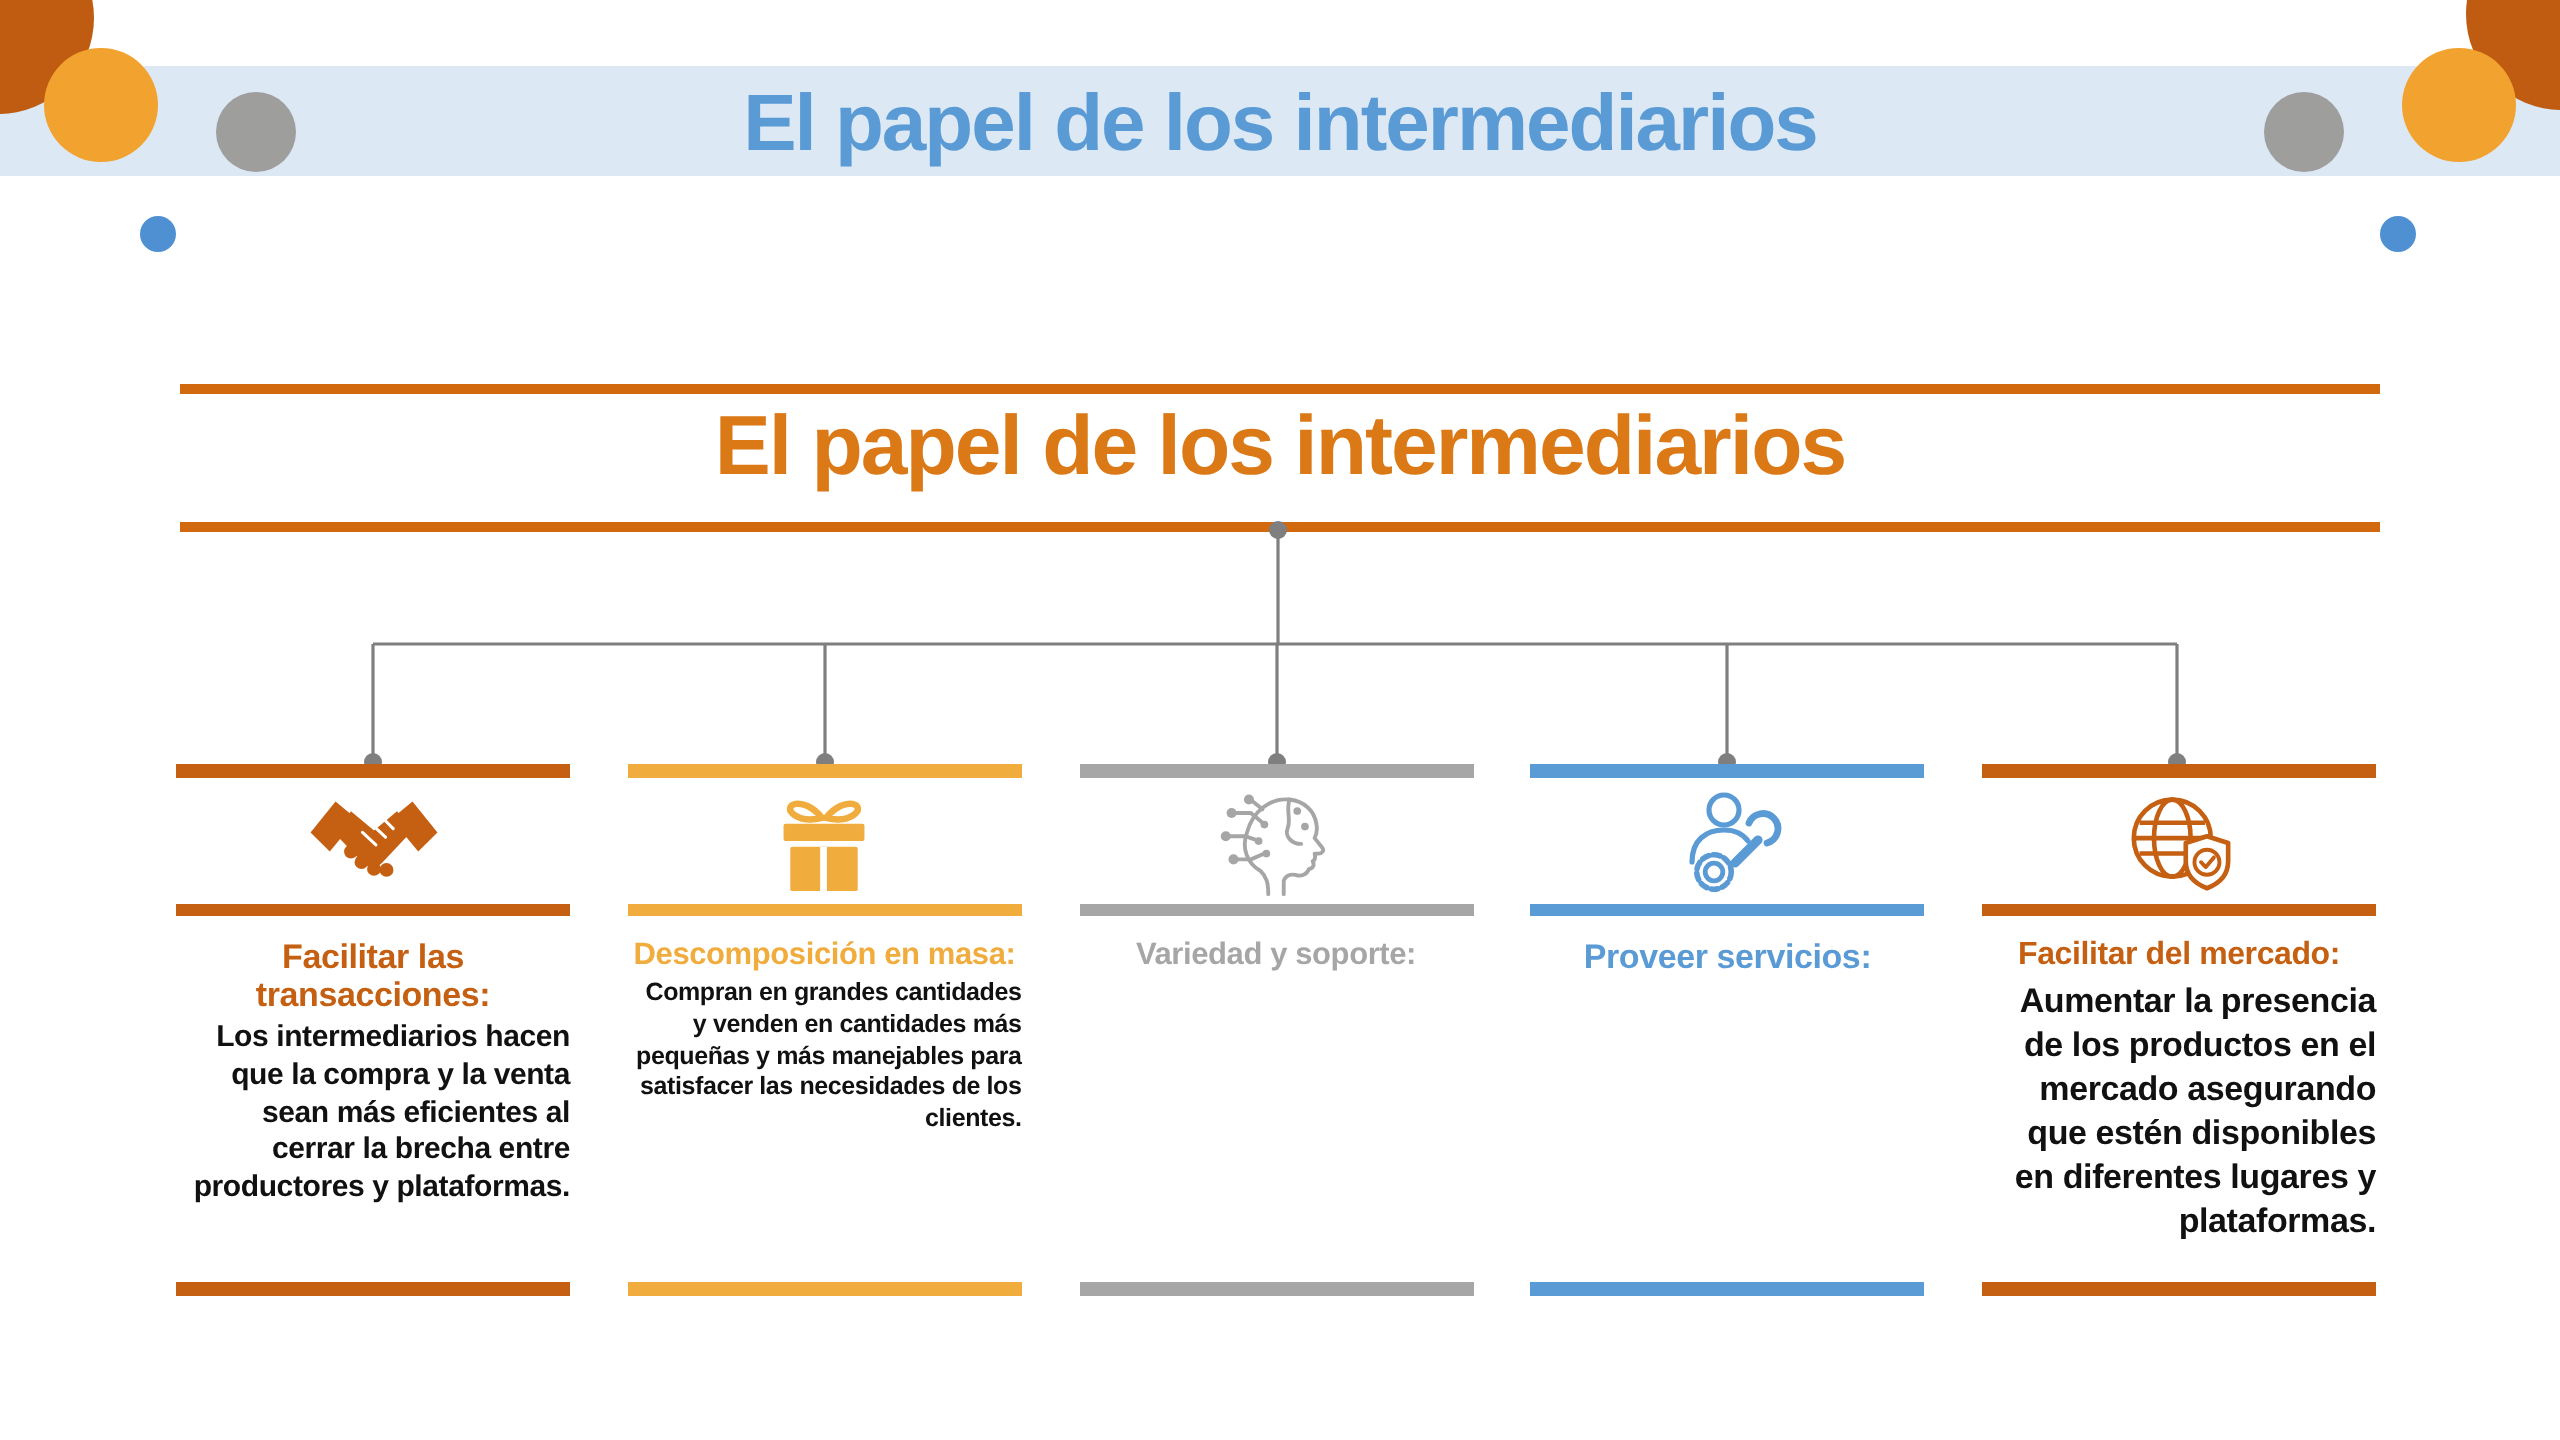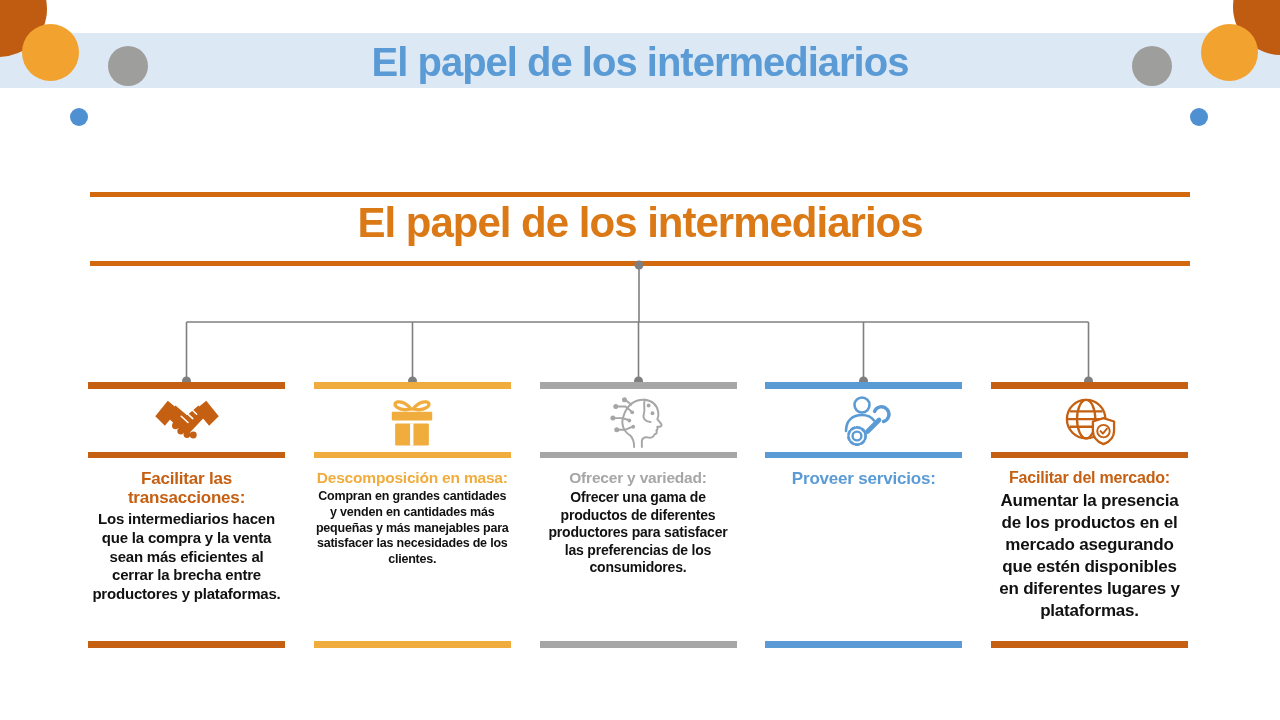--- a/index.html
+++ b/index.html
@@ -39,21 +39,21 @@
   }
   .bar{width:100%;height:7px;background:var(--c);flex:none;}
   .bar.mid{height:6px;}
   .bar.bottom{position:absolute;bottom:0;left:0;height:7px;}
   .icon-box{height:63px;display:flex;align-items:center;justify-content:center;flex:none;}
   .col-title{
     margin-top:11px;font-weight:700;text-align:center;color:var(--c);
     line-height:1.12;letter-spacing:-0.2px;
   }
   .col-body{
-    margin-top:3px;font-weight:700;text-align:center;color:#111111;
+    margin-top:3px;font-weight:700;text-align:right;color:#111111;
     line-height:1.25;letter-spacing:-0.2px;
   }
   .col0 .col-title{font-size:17px;}   .col0 .col-body{font-size:15px;}
   .col1 .col-title{font-size:15.5px;} .col1 .col-body{font-size:12.5px;}
   .col2 .col-title{font-size:15.5px;} .col2 .col-body{font-size:14px;}
   .col3 .col-title{font-size:17px;}   .col3 .col-body{font-size:15px;}
   .col4 .col-title{font-size:16px;}   .col4 .col-body{font-size:17px;line-height:1.3;}
   
   .page-number{
     left:1228px;top:684px;width:44px;text-align:center;
@@ -169,22 +169,21 @@
           <circle cx="18" cy="7" r="2.6"></circle>
           <circle cx="26" cy="20" r="2"></circle>
           <circle cx="23" cy="28.5" r="2"></circle>
           <circle cx="27" cy="35" r="2"></circle>
           <circle cx="43" cy="13" r="2"></circle>
           <circle cx="47" cy="21" r="2"></circle>
         </g>
       </svg>
     </div>
     <div class="bar mid"></div>
-    <div class="col-title">Ofrecer y variedad:</div>
-    <div class="col-body">Ofrecer una gama de productos de diferentes productores para satisfacer las preferencias de los consumidores.</div>
+    <div class="col-title">Variedad y soporte:</div>
     <div class="bar bottom"></div>
   </div>
 
   <div class="col col3" style="--c: #5B9BD5;">
     <div class="bar top"></div>
     <div class="icon-box">
       <svg viewBox="0 0 56 54" width="56" height="54">
         <g stroke="#5B9BD5" fill="none" stroke-linecap="round">
           <circle cx="26" cy="11" r="7.5" stroke-width="2.6"></circle>
           <path d="M10 37 C10 26 17 21 26 21 C31 21 35.5 23 38 26.5" stroke-width="2.6"></path>

